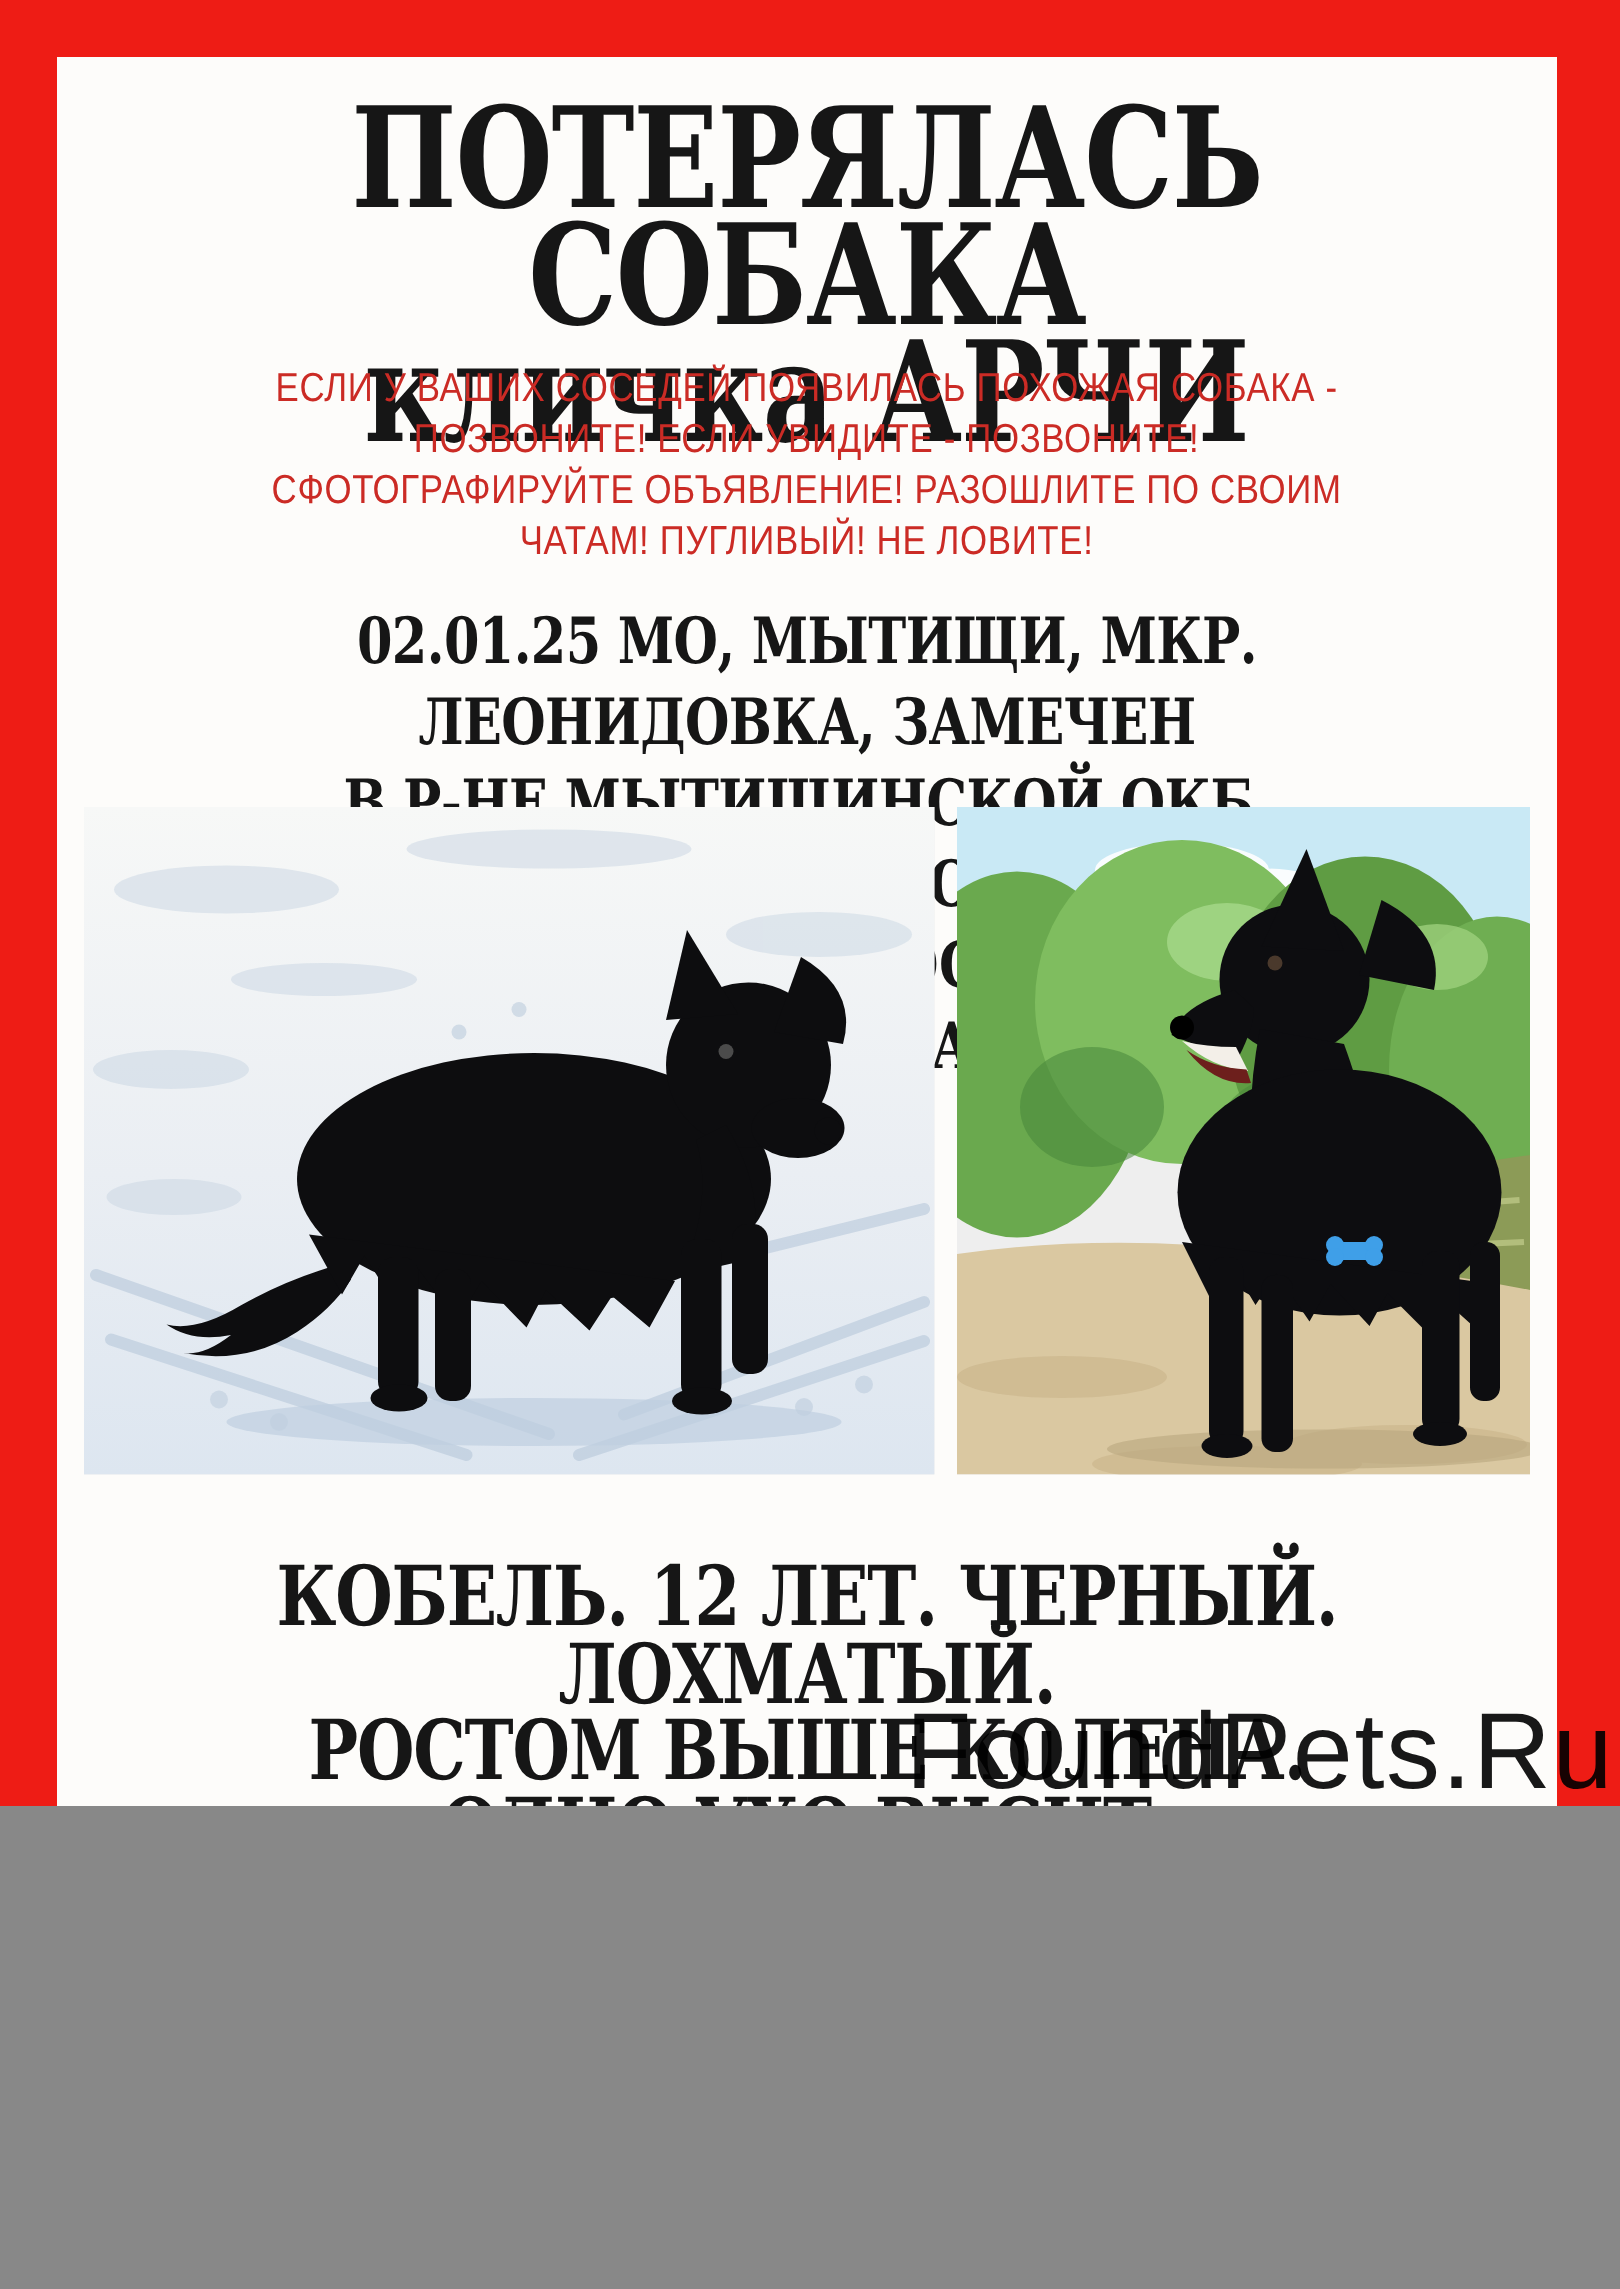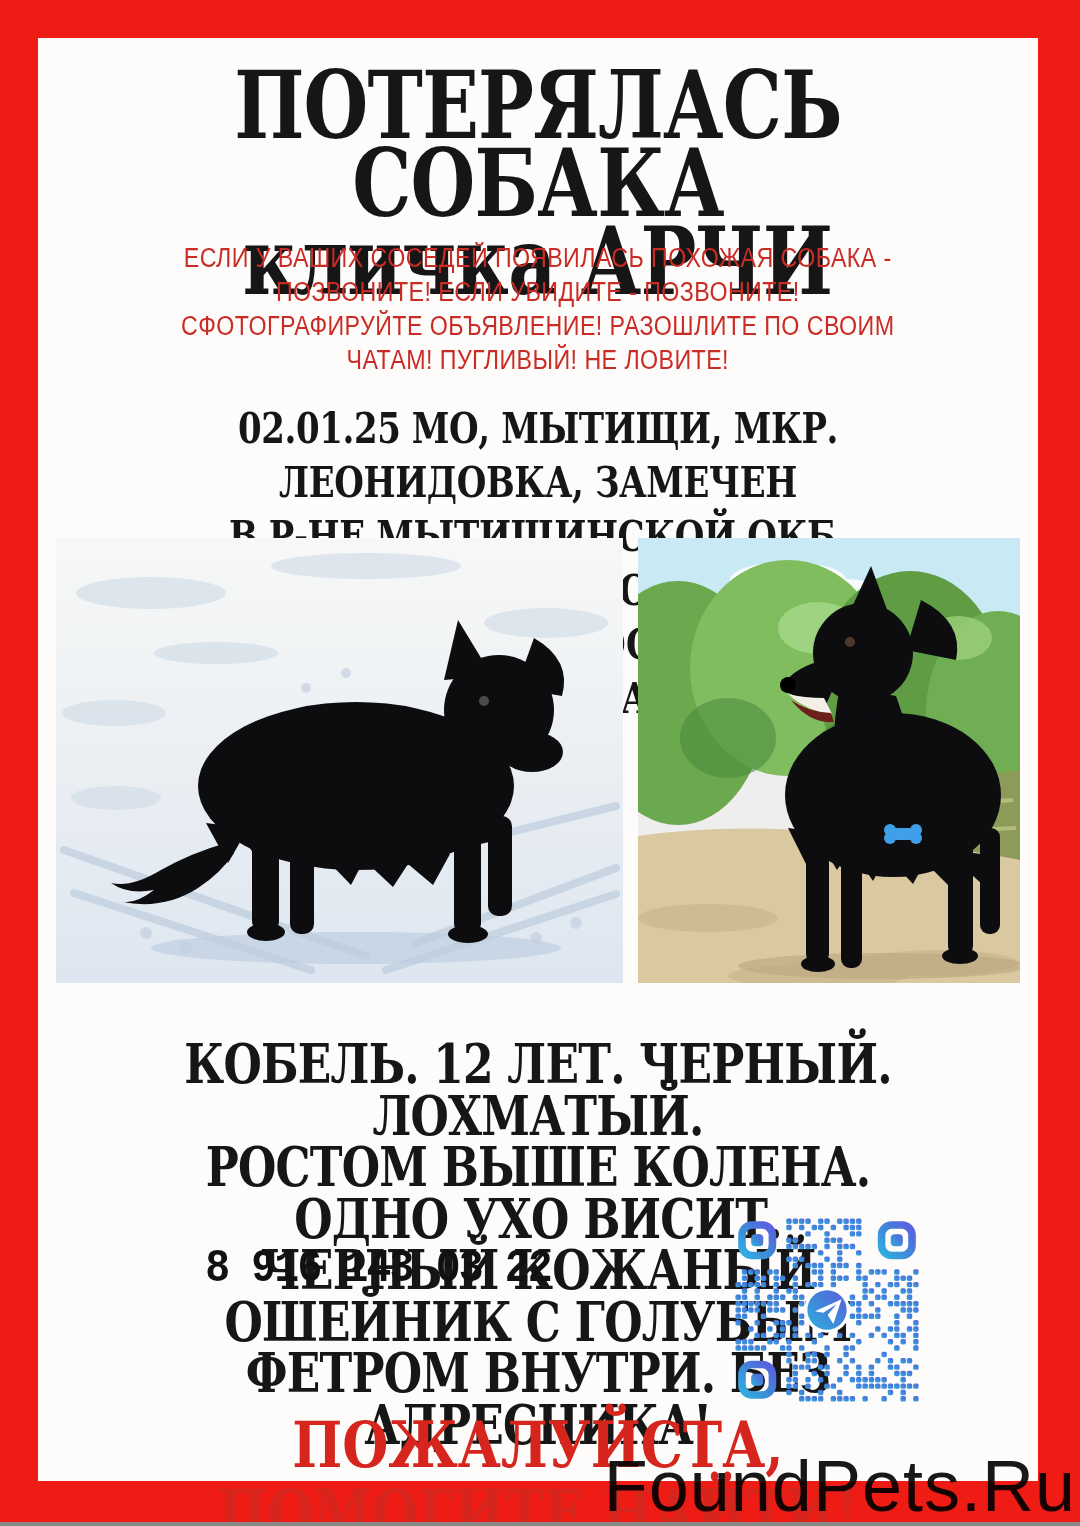--- a/index.html
+++ b/index.html
@@ -1,18 +1,18 @@
 <!DOCTYPE html>
 <html lang="ru" style="--border-red: #ee1c15; --alert-red: #cb2b25; --footer-red: #d5251d; --text-black: #161616; --qr-blue-top: #5b5ee2; --qr-blue-mid: #4186d8; --qr-blue-bottom: #2fb0e2;"><head>
 <meta charset="utf-8">
 <style>
   html,body{margin:0;padding:0;background:#888;}
   .poster{
     position:relative;
-    width:1080px;height:1522px;
+    width:1080px;height:1204px;
     background:var(--border-red,#ee1c15);
     overflow:hidden;
     font-family:"Liberation Sans",sans-serif;
   }
   .content{
     position:absolute;left:38px;top:38px;
     width:1000px;height:1443px;
     background:#fdfcfa;
   }
   .content > div, .content > h1{position:absolute;left:0;width:100%;margin:0;text-align:center;}

